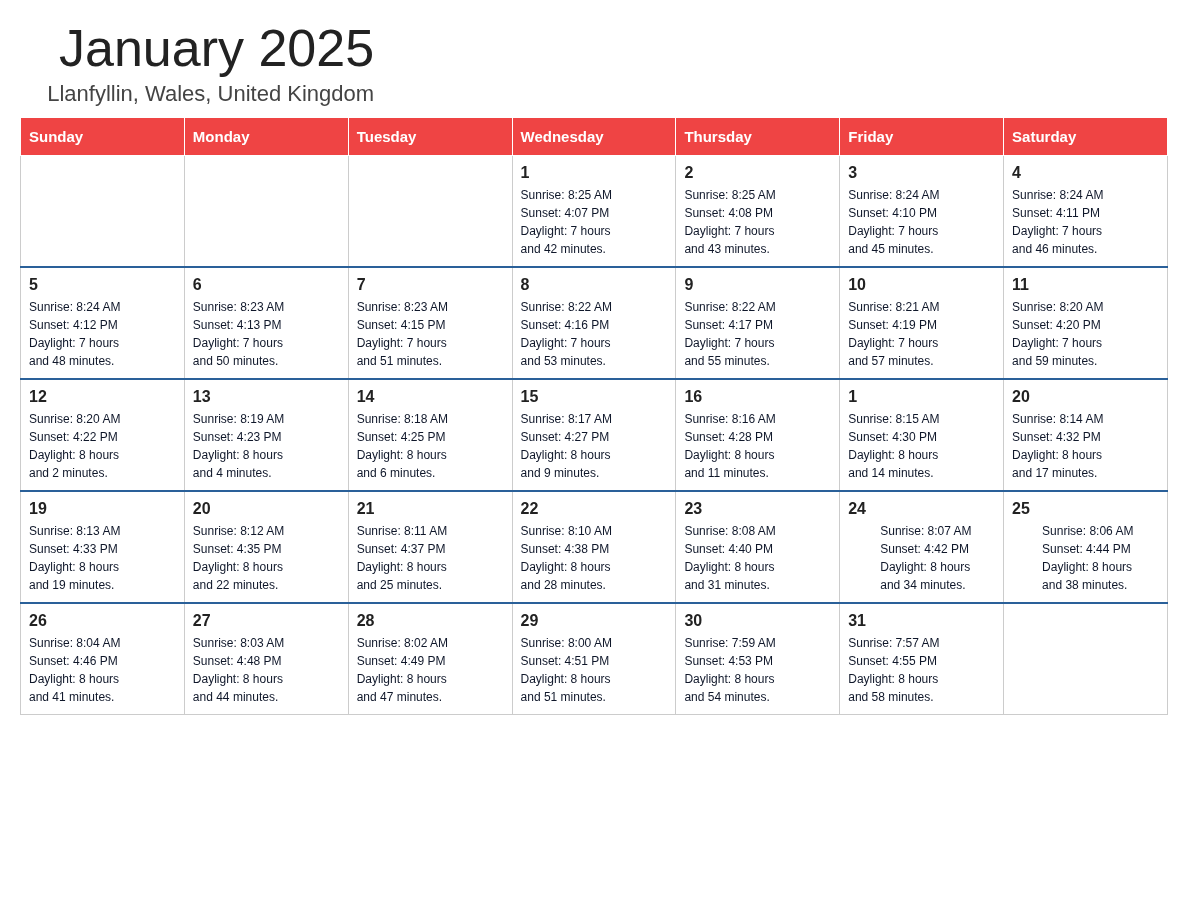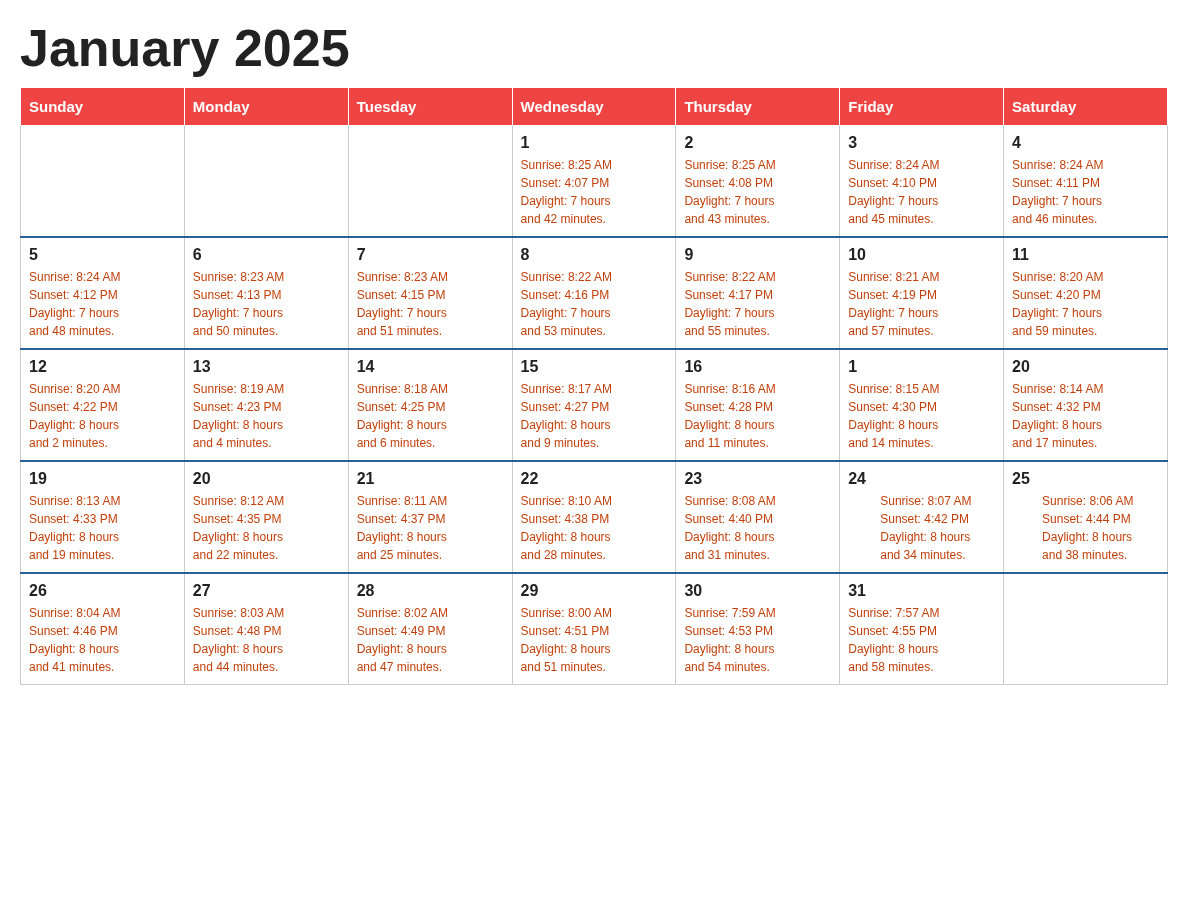--- a/index.html
+++ b/index.html
@@ -29,23 +29,24 @@
     .logo-text-blue {
       font-size: 28px;
       font-weight: bold;
       color: #1a6faf;
     }
     .title-section {
       text-align: right;
     }
     .month-title {
       font-size: 52px;
-      font-weight: bold;
+      font-weight: normal;
       color: #222;
       line-height: 1.1;
+      margin-left: 39px;
     }
     .location {
       font-size: 22px;
       color: #444;
       margin-top: 4px;
     }
     .calendar {
       width: 100%;
       border-collapse: collapse;
       margin-top: 10px;
@@ -70,36 +71,37 @@
     }
     .day-number {
       font-size: 16px;
       font-weight: bold;
       color: #222;
       display: block;
       margin-bottom: 4px;
     }
     .day-info {
       font-size: 12px;
-      color: #c2410c;
+      color: #0f172a;
       line-height: 1.5;
     }
     .empty-cell {
       background: #fff;
     }
     .row-divider td {
       border-top: 2px solid #2a6099;
     }
   </style>
 </head>
 <body>
 
 <div class="header">
   <div class="title-section">
     <div class="month-title">January 2025</div>
+    <div class="location">Llanfyllin, Wales, United Kingdom</div>
   </div>
 </div>
 
 <table class="calendar">
   <thead>
     <tr>
     <th>Sunday</th>
         <th>Monday</th>
         <th>Tuesday</th>
         <th>Wednesday</th>

